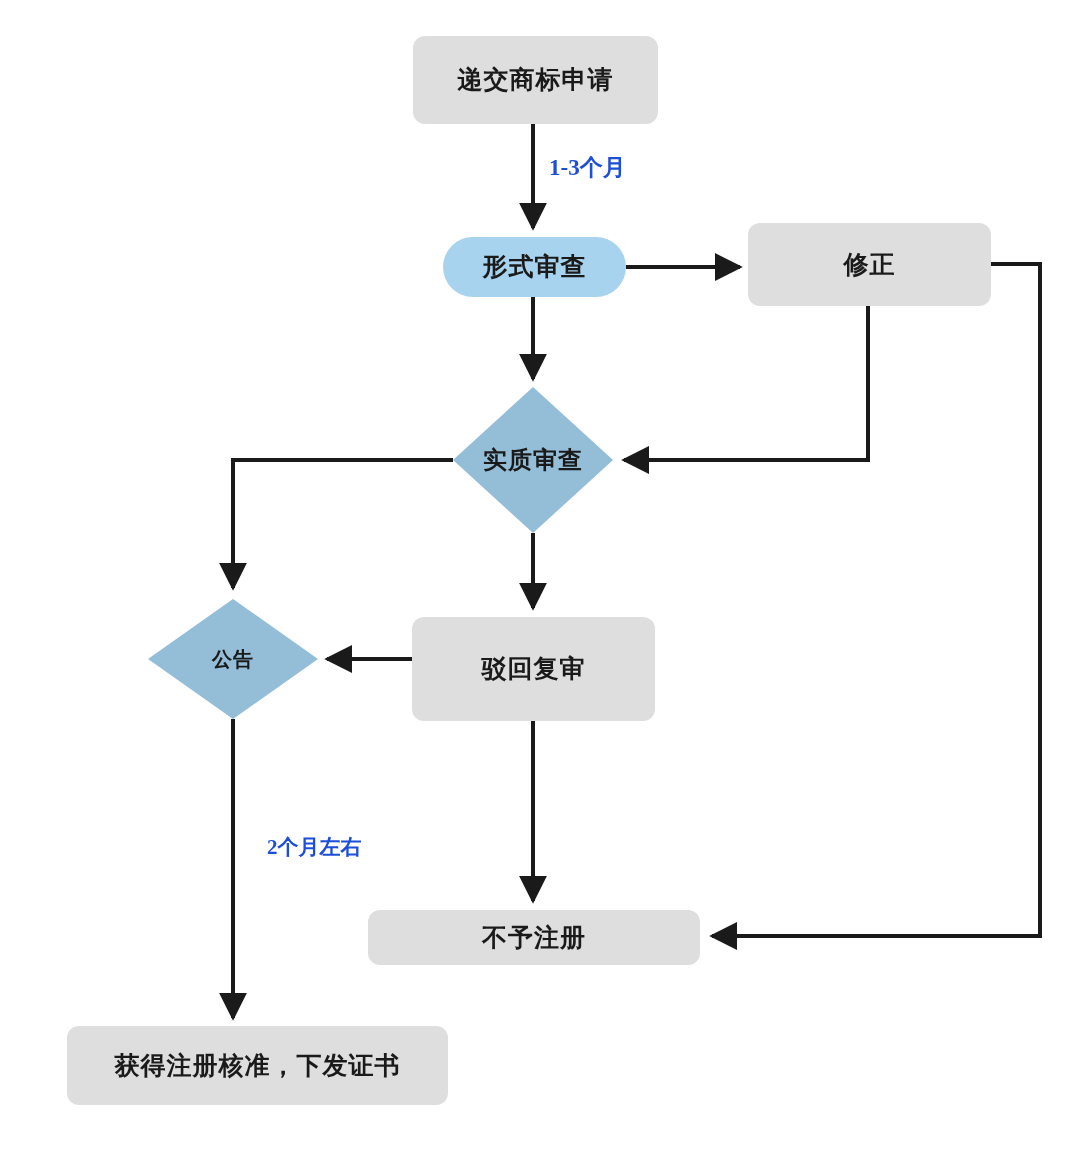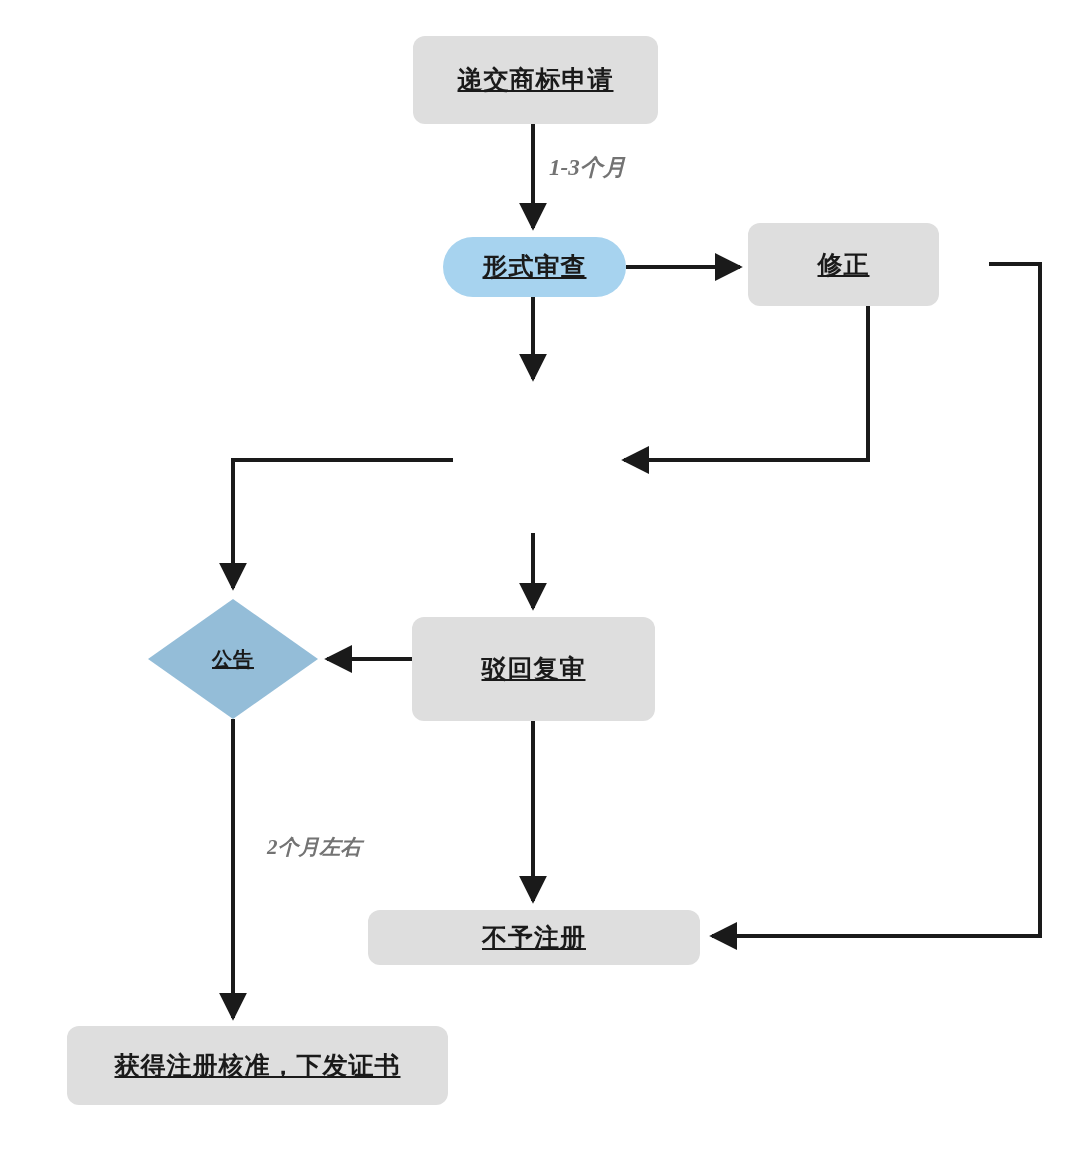--- a/index.html
+++ b/index.html
@@ -28,21 +28,20 @@
     position: absolute;
     display: flex;
     align-items: center;
     justify-content: center;
     text-align: center;
     color: #1a1a1a;
     font-weight: bold;
     letter-spacing: 1px;
     box-sizing: border-box;
     z-index: 2;
-    text-decoration: underline;
   }
   .node-rect {
     background: #dedede;
     border-radius: 12px;
   }
   .node-pill {
     background: #a7d3ef;
     border-radius: 34px;
   }
   .node-diamond {
@@ -61,26 +60,25 @@
   .node-diamond .label {
     position: relative;
     z-index: 1;
   }
   .label {
     line-height: 1.1;
     white-space: nowrap;
   }
   .edge-label {
     position: absolute;
-    color: #737373;
+    color: #1d4ed8;
     font-family: "Liberation Serif", "DejaVu Serif", serif;
     font-weight: bold;
     white-space: nowrap;
     z-index: 3;
-    font-style: italic;
   }
 </style>
 </head>
 <body>
 
 <div id="canvas">
 
   <svg id="edges" viewBox="0 0 1080 1152" width="1080" height="1152" xmlns="http://www.w3.org/2000/svg">
     <defs>
       <marker id="arrow" viewBox="0 0 10 10" refX="9" refY="5" markerWidth="7" markerHeight="7" orient="auto-start-reverse">
@@ -110,24 +108,28 @@
   </svg>
 
   <div class="node node-rect" style="left:413px; top:36px; width:245px; height:88px; font-size:25px;">
     <span class="label">递交商标申请</span>
   </div>
 
   <div class="node node-pill" style="left:443px; top:237px; width:183px; height:60px; font-size:25px;">
     <span class="label">形式审查</span>
   </div>
 
-  <div class="node node-rect" style="left:748px; top:223px; width:191px; height:83px; font-size:25px;">
+  <div class="node node-rect" style="left:748px; top:223px; width:243px; height:83px; font-size:25px;">
     <span class="label">修正</span>
   </div>
 
+  <div class="node node-diamond" style="left:453px; top:387px; width:160px; height:146px; font-size:24px;">
+    <span class="diamond-shape"></span>
+    <span class="label">实质审查</span>
+  </div>
 
   <div class="node node-diamond" style="left:148px; top:599px; width:170px; height:120px; font-size:20px;">
     <span class="diamond-shape"></span>
     <span class="label">公告</span>
   </div>
 
   <div class="node node-rect" style="left:412px; top:617px; width:243px; height:104px; font-size:25px;">
     <span class="label">驳回复审</span>
   </div>
 

